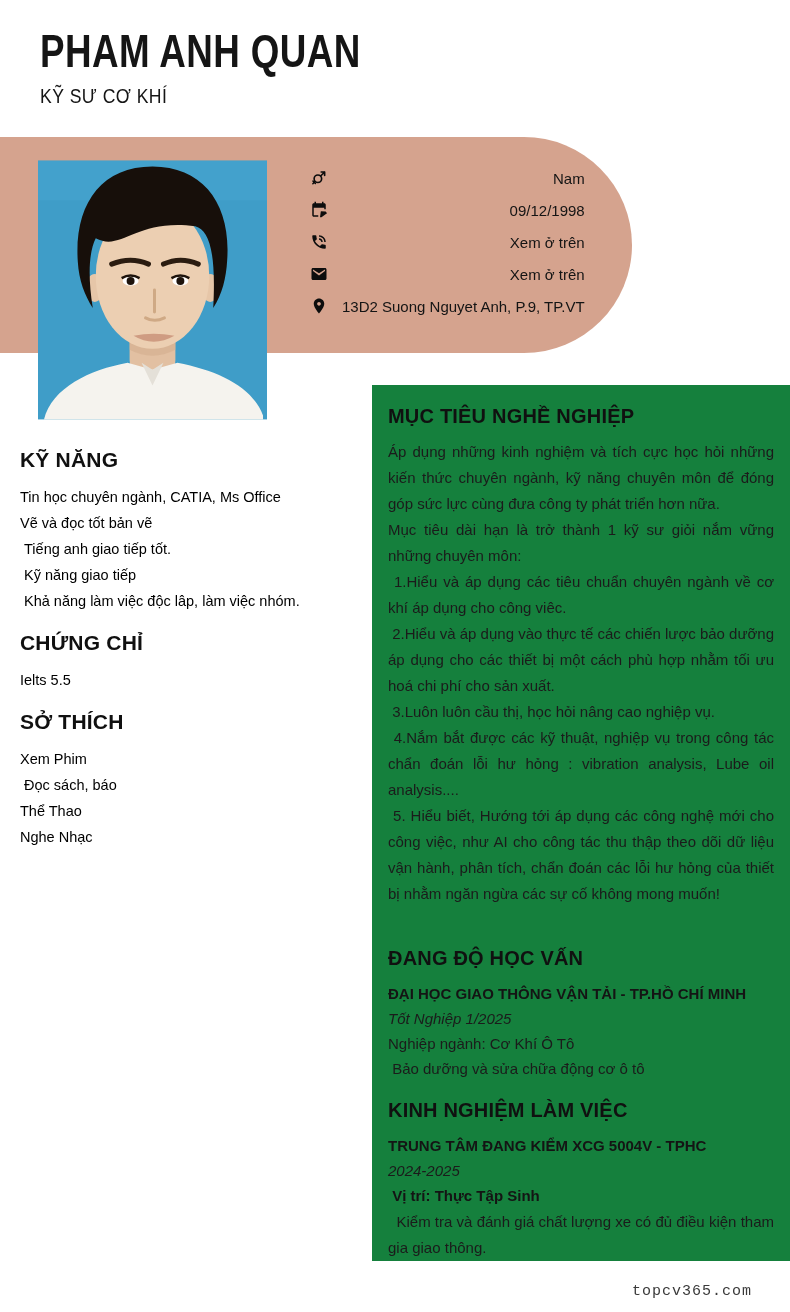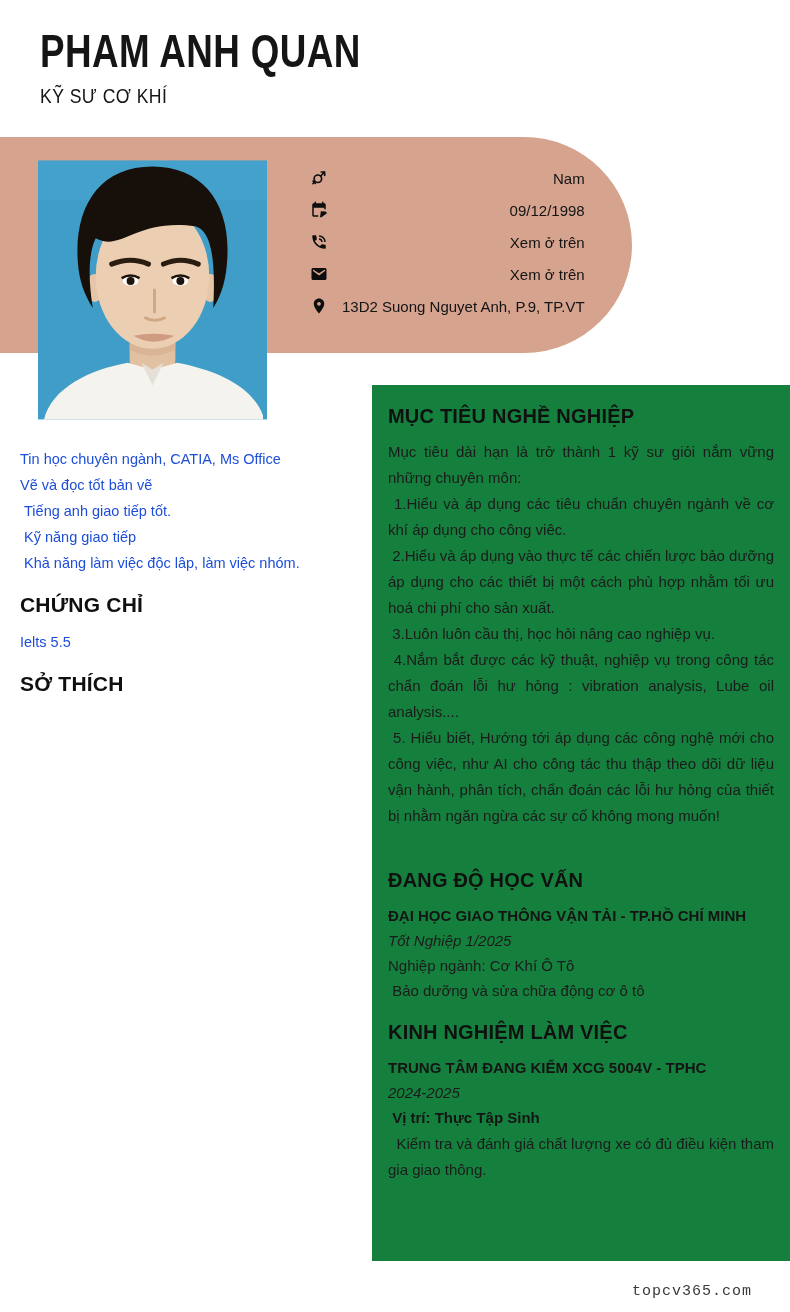--- a/index.html
+++ b/index.html
@@ -31,21 +31,21 @@
   .contact-row .cicon{width:18px;height:18px;margin-right:14px;flex:0 0 auto;}
   .contact-row .clabel{font-size:15px;color:#141414;white-space:nowrap;}
   
   .left-col{position:absolute;left:20px;top:446px;width:345px;}
   .side-heading{
     margin:0 0 10px 0;font-size:21px;line-height:28px;font-weight:700;color:#101010;
     letter-spacing:.2px;
   }
   .side-list{list-style:none;margin:0;padding:0;}
   .side-list li{
-    font-size:14.5px;line-height:26px;color:#1d4ed8;white-space:pre-wrap;
+    font-size:14.5px;line-height:26px;color:#000000;white-space:pre-wrap;
   }
   .side-section{margin-top:15px;}
   
   .panel{
     position:absolute;left:372px;top:385px;width:418px;height:876px;
     padding:16px 16px 0 16px;box-sizing:border-box;overflow:hidden;
   }
   .panel-heading{
     margin:0 0 8px 0;font-size:20px;line-height:30px;font-weight:700;color:#101010;
     letter-spacing:.2px;
@@ -142,42 +142,50 @@
     <div class="contact-row">
       <svg class="cicon" viewBox="0 0 24 24">
         <path class="ic" d="M12 2C8.13 2 5 5.13 5 9c0 5.25 7 13 7 13s7-7.75 7-13c0-3.87-3.13-7-7-7zm0 9.5c-1.38 0-2.5-1.12-2.5-2.5S10.62 6.5 12 6.5s2.5 1.12 2.5 2.5S13.38 11.5 12 11.5z"></path>
       </svg>
       <span class="clabel">13D2 Suong Nguyet Anh, P.9, TP.VT</span>
     </div>
   </div>
 
   <div class="left-col">
     <section>
+      <h2 class="side-heading">KỸ NĂNG</h2>
       <ul class="side-list">
         <li>Tin học chuyên ngành, CATIA, Ms Office</li>
         <li>Vẽ và đọc tốt bản vẽ</li>
         <li> Tiếng anh giao tiếp tốt.</li>
         <li> Kỹ năng giao tiếp</li>
         <li> Khả năng làm việc độc lâp, làm việc nhóm.</li>
       </ul>
     </section>
     <section class="side-section">
       <h2 class="side-heading">CHỨNG CHỈ</h2>
       <ul class="side-list">
         <li>Ielts 5.5</li>
       </ul>
     </section>
     <section class="side-section">
       <h2 class="side-heading">SỞ THÍCH</h2>
+      <ul class="side-list">
+        <li>Xem Phim</li>
+        <li> Đọc sách, báo</li>
+        <li>Thể Thao</li>
+        <li>Nghe Nhạc</li>
+      </ul>
     </section>
   </div>
 
   <div class="panel" style="background:#15803d;">
     <section>
       <h2 class="panel-heading">MỤC TIÊU NGHỀ NGHIỆP</h2>
+      <p class="para">Áp dụng những kinh nghiệm và tích cực học hỏi những kiến thức chuyên ngành, kỹ năng chuyên môn để đóng góp sức lực cùng đưa công ty phát triển hơn nữa.</p>
       <p class="para">Mục tiêu dài hạn là trở thành 1 kỹ sư giỏi nắm vững những chuyên môn:</p>
       <p class="para"> 1.Hiểu và áp dụng các tiêu chuẩn chuyên ngành về cơ khí áp dụng cho công viêc.</p>
       <p class="para"> 2.Hiểu và áp dụng vào thực tế các chiến lược bảo dưỡng áp dụng cho các thiết bị một cách phù hợp nhằm tối ưu hoá chi phí cho sản xuất.</p>
       <p class="para"> 3.Luôn luôn cầu thị, học hỏi nâng cao nghiệp vụ.</p>
       <p class="para"> 4.Nắm bắt được các kỹ thuật, nghiệp vụ trong công tác chẩn đoán lỗi hư hỏng : vibration analysis, Lube oil analysis....</p>
       <p class="para"> 5. Hiểu biết, Hướng tới áp dụng các công nghệ mới cho công việc, như AI cho công tác thu thập theo dõi dữ liệu vận hành, phân tích, chẩn đoán các lỗi hư hỏng của thiết bị nhằm ngăn ngừa các sự cố không mong muốn!</p>
     </section>
 
     <section class="sect-edu">
       <h2 class="panel-heading">ĐANG ĐỘ HỌC VẤN</h2>

